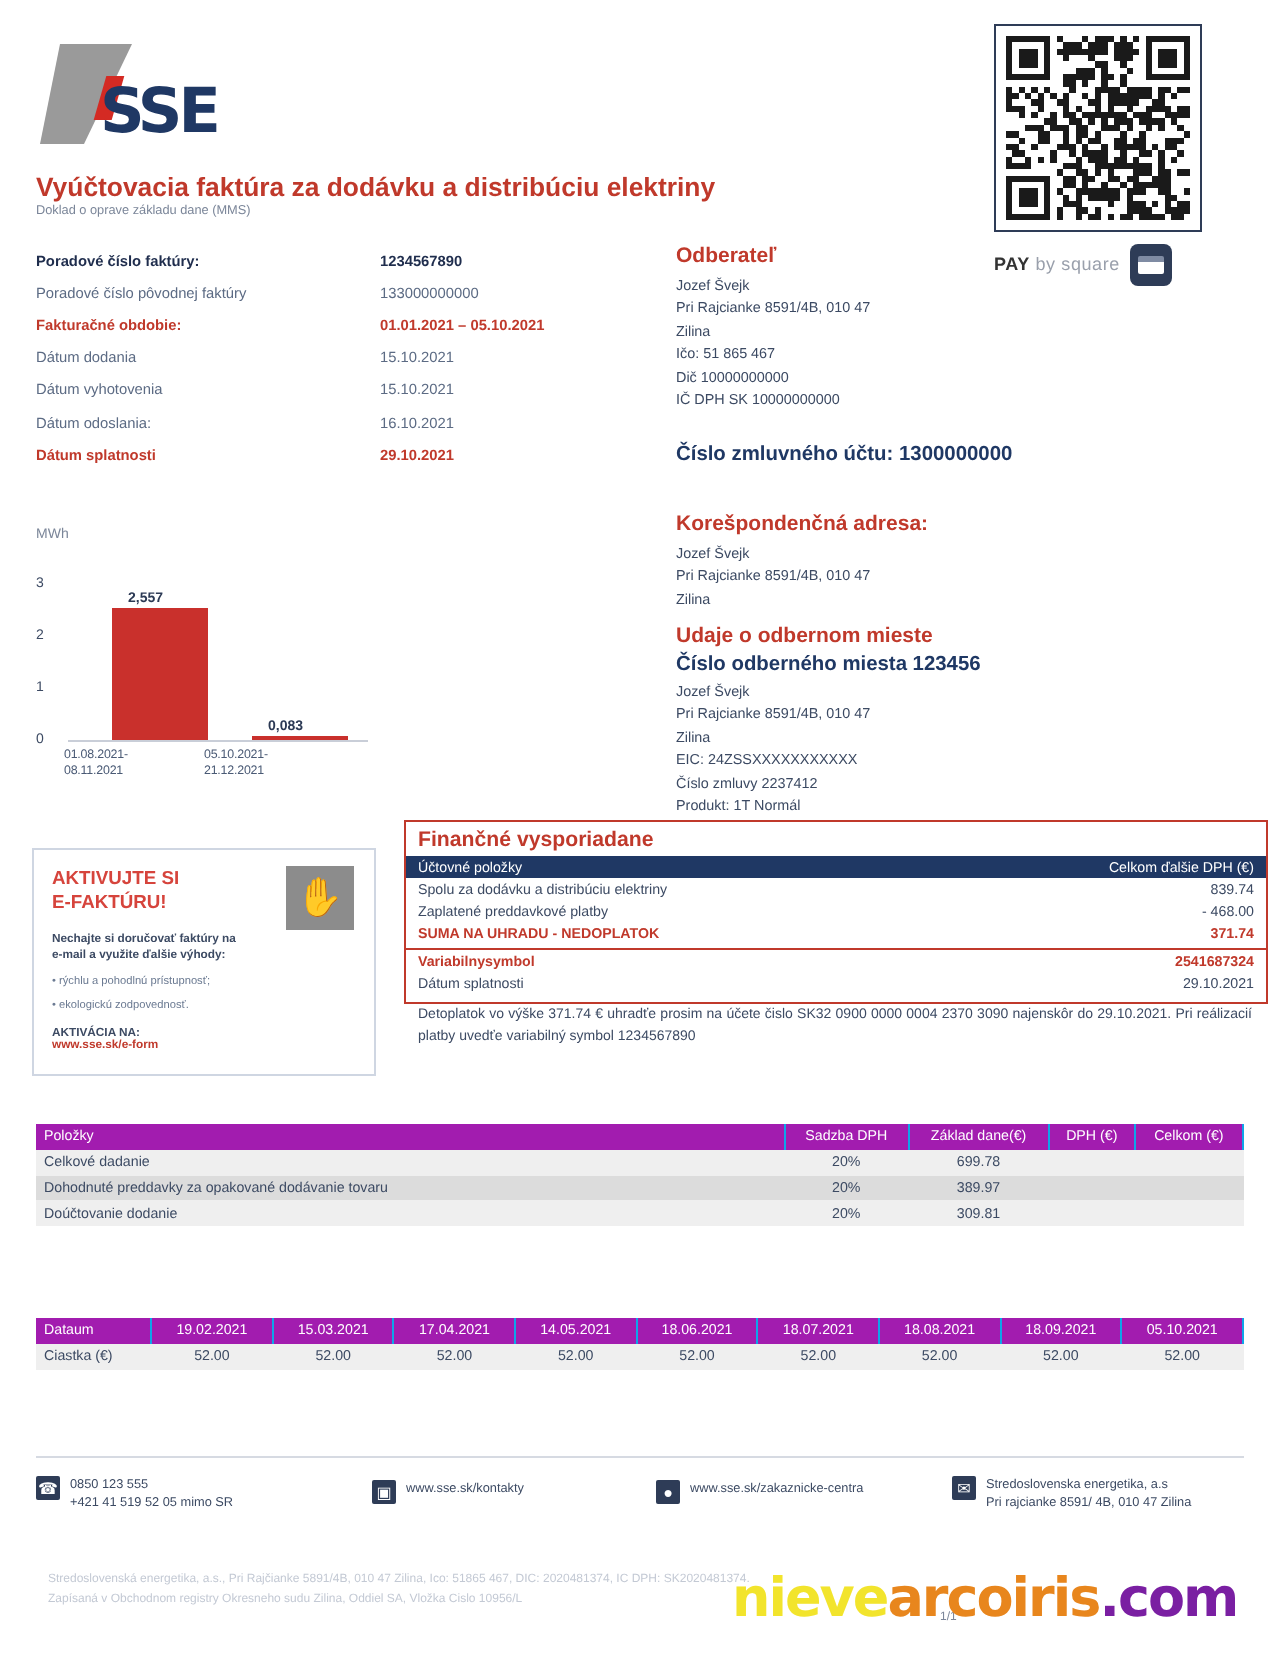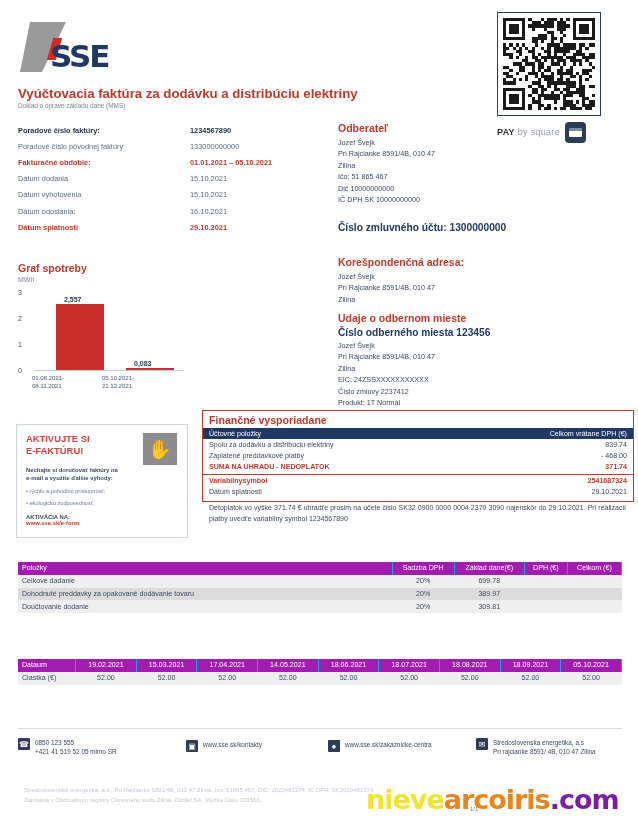--- a/index.html
+++ b/index.html
@@ -684,21 +684,20 @@
         <div class="r-line">Pri Rajcianke 8591/4B, 010 47</div>
         <div class="r-line">Zilina</div>
         <div class="r-line">EIC: 24ZSSXXXXXXXXXXX</div>
         <div class="r-line">Číslo zmluvy 2237412</div>
         <div class="r-line">Produkt: 1T Normál</div>
         <div class="r-line">Sadzba za distribúciu elektriny: C2 jednopasmová sadzba</div>
       </div>
   </div>
 
   <div class="chart-sec">
-    <div class="chart-title">Graf spotreby</div>
     <div class="chart-unit">MWh</div>
     <div class="plot">
       <div class="yaxis">
           <div class="ytick" style="top: 78px;">0</div>
           <div class="ytick" style="top: 52px;">1</div>
           <div class="ytick" style="top: 26px;">2</div>
           <div class="ytick" style="top: 0px;">3</div>
         </div>
       <div class="baseline"></div>
       <div class="bars">
@@ -729,21 +728,21 @@
         <div class="promo-li">• ekologickú zodpovednosť.</div>
       </div>
     <div class="promo-act">AKTIVÁCIA NA:</div>
     <div class="promo-url">www.sse.sk/e-form</div>
   </div>
 
   <div class="finbox">
     <div class="fin-title">Finančné vysporiadane</div>
     <div class="fin-hdr">
       <div class="l">Účtovné položky</div>
-      <div class="r">Celkom vrátane DPH (€)</div>
+      <div class="r">Celkom ďalšie DPH (€)</div>
     </div>
     <div class="fin-rows">
         <div class="fin-row ">
           <div class="l">Spolu za dodávku a distribúciu elektriny</div>
           <div class="r">839.74</div>
         </div>
         <div class="fin-row ">
           <div class="l">Zaplatené preddavkové platby</div>
           <div class="r">- 468.00</div>
         </div>

